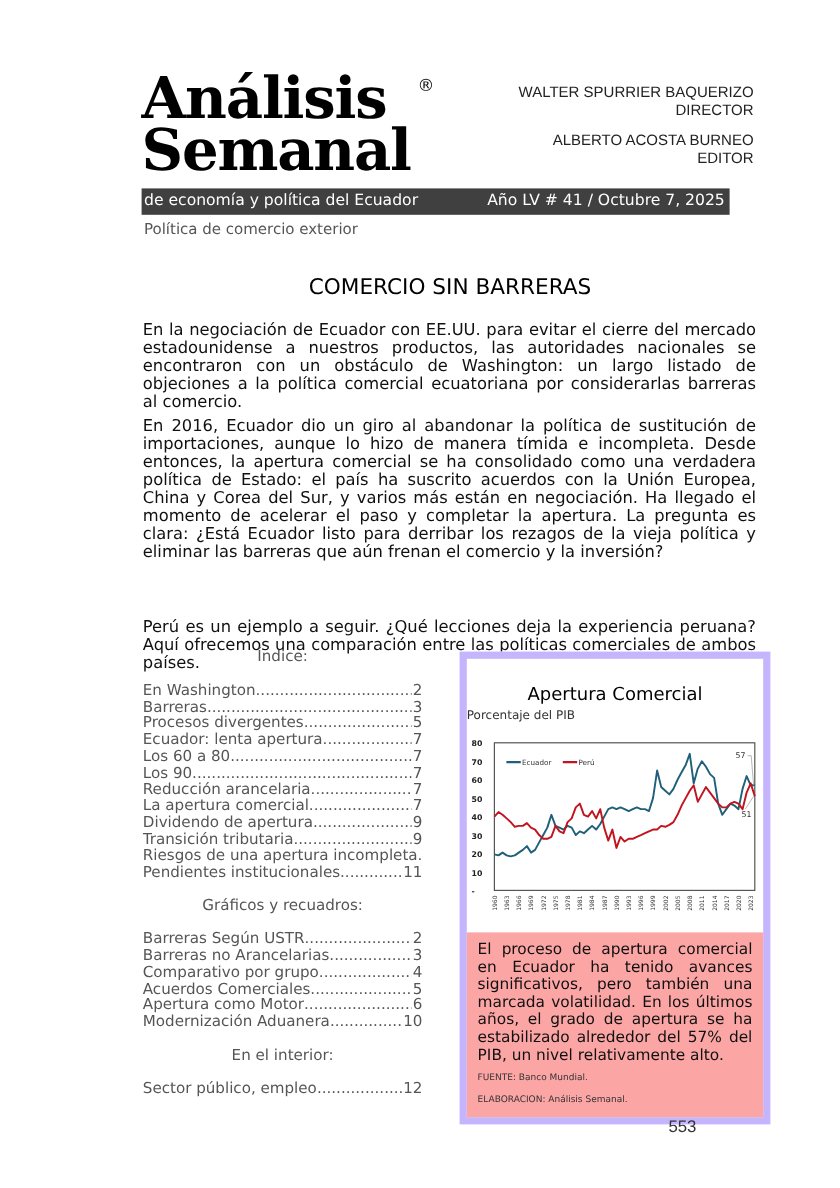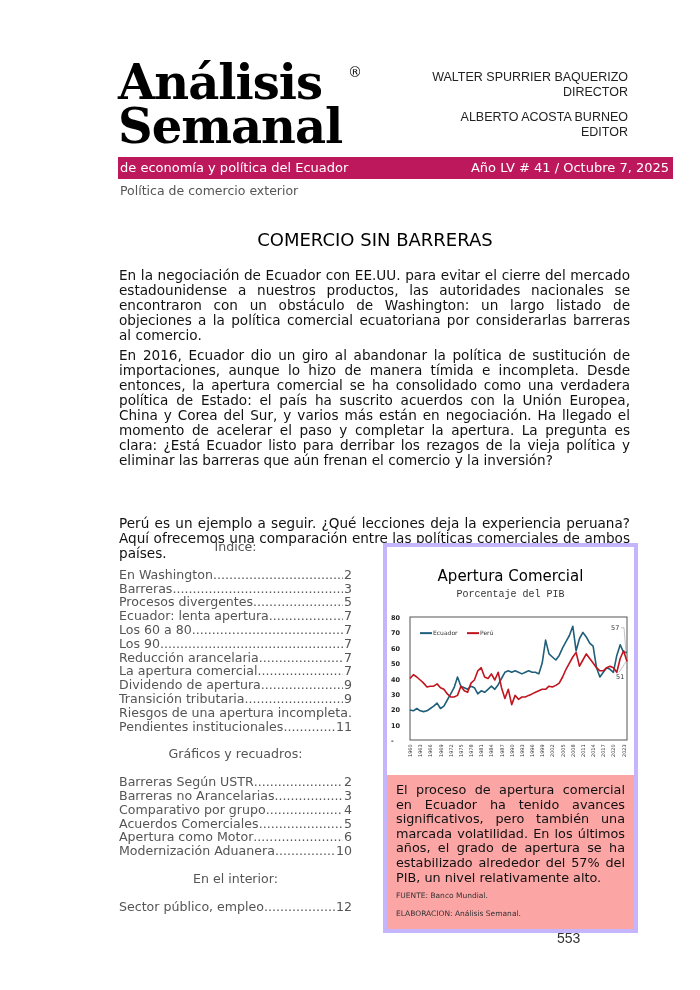--- a/index.html
+++ b/index.html
@@ -4,40 +4,40 @@
 <style>
   html, body { margin:0; padding:0; background:#ffffff; }
   body { width:700px; height:990px; position:relative; overflow:hidden; font-family:"DejaVu Sans", sans-serif; color:#111; }
   .logo { position:absolute; left:118px; top:58px; width:250px; height:92px; }
   .logo .l1, .logo .l2 { position:absolute; left:0; font-family:"DejaVu Serif", serif; font-weight:bold; font-size:48px; letter-spacing:-1px; line-height:48px; color:#000; }
   .logo .l1 { top:0; }
   .logo .l2 { top:44px; }
   .logo .reg { position:absolute; left:230px; top:6px; font-size:14px; font-family:"DejaVu Sans", sans-serif; }
   .staff { position:absolute; right:72px; top:70px; text-align:right; font-size:12.5px; line-height:15px; color:#222; font-family:"Liberation Sans", sans-serif; }
   .staff .gap { height:10px; }
-  .bar { position:absolute; left:118px; top:157px; width:555px; height:22px; background:#be185d; color:#fff; font-size:13px; line-height:22px; }
+  .bar { position:absolute; left:118px; top:157px; width:490px; height:22px; background:#404040; color:#fff; font-size:13px; line-height:22px; }
   .bar .left { position:absolute; left:2px; }
   .bar .right { position:absolute; right:4px; }
   .section { position:absolute; left:120px; top:183px; font-size:12.5px; color:#555; }
   .title { position:absolute; left:0; width:750px; top:229px; text-align:center; font-size:18px; color:#000; }
   .para { position:absolute; left:119px; width:511px; font-size:13.6px; line-height:15px; text-align:justify; color:#111; }
   .p1 { top:268px; }
   .p2 { top:348px; }
   .p3 { top:516px; }
   .index { position:absolute; left:119px; top:540px; width:233px; font-size:12.6px; color:#555; line-height:13.8px;text-align:center; }
   .index .head { margin-bottom:14px; }
   .index .row { display:flex; white-space:nowrap; overflow:hidden; }
   .index .row .lbl { flex:0 0 auto; }
   .index .row .dots { flex:1 1 auto; overflow:hidden; }
   .index .row .dots::before { content:"............................................................................................"; letter-spacing:0px; }
   .index .row .pg { flex:0 0 auto; padding-left:1px; }
   .index .spacer { height:14px; }
-  .box { position:absolute; left:383px; top:543px; width:247px; height:382px; border:4px solid #c4b5fd; background:#fff; }
+  .box { position:absolute; left:383px; top:543px; width:247px; height:382px; border:6px solid #c4b5fd; background:#fff; }
   .box .ctitle { position:absolute; left:0; width:100%; top:20px; text-align:center; font-size:15px; color:#000; }
-  .box .csub { position:absolute; left:0; width:100%; top:42px; text-align:center; font-size:10px; color:#333;font-family:Liberation Mono, monospace; }
+  .box .csub { position:absolute; left:0; width:100%; top:42px; font-size:10px; color:#333; }
   .box svg { position:absolute; left:0; top:60px; }
   .note { position:absolute; left:0; top:228px; width:247px; height:154px; background:#fca5a5; }
   .note .txt { position:absolute; left:9px; top:8px; width:229px; font-size:12.8px; line-height:14.6px; text-align:justify; color:#111; }
   .note .src { position:absolute; left:9px; font-size:7.5px; color:#333; }
   .pagenum { position:absolute; left:557px; top:930px; font-size:14px; color:#333; font-family:"Liberation Sans", sans-serif; }
 </style>
 </head>
 <body>
 
 <div class="logo">

